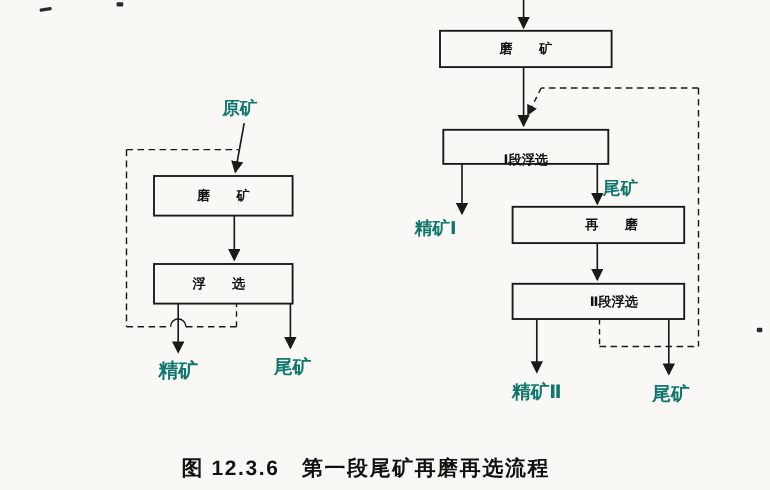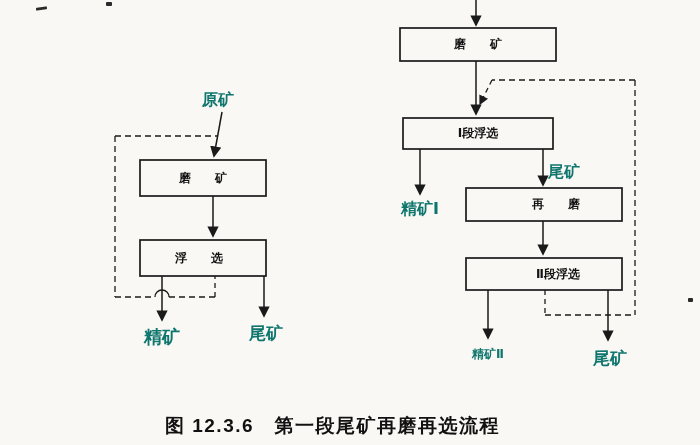--- a/index.html
+++ b/index.html
@@ -104,31 +104,31 @@
   <div class="boxlbl" style="left:140px;top:160px;width:126px;height:36px;">磨　　矿</div>
 
   <div class="boxlbl" style="left:140px;top:240px;width:118px;height:36px;">浮　　选</div>
 
   <div class="lbl freelbl" style="left:132px;top:328px;width:60px;font-size:18px;">精矿</div>
 
   <div class="lbl freelbl" style="left:236px;top:325px;width:60px;font-size:17px;">尾矿</div>
 
   <div class="boxlbl" style="left:400px;top:28px;width:156px;height:33px;">磨　　矿</div>
 
-  <div class="boxlbl" style="left:403px;top:118px;width:150px;height:31px;">Ⅰ段浮选</div>
+  <div class="boxlbl" style="left:403px;top:130px;width:150px;height:31px;">Ⅰ段浮选</div>
 
-  <div class="lbl freelbl" style="left:384px;top:200px;width:72px;">精矿Ⅰ</div>
+  <div class="lbl freelbl" style="left:360px;top:200px;width:72px;">精矿Ⅰ</div>
 
   <div class="lbl freelbl" style="left:548px;top:163px;width:44px;text-align:left;">尾矿</div>
 
   <div class="boxlbl" style="left:466px;top:188px;width:124px;height:33px;padding-left:28px;">再　　磨</div>
 
   <div class="boxlbl" style="left:466px;top:258px;width:184px;height:32px;">Ⅱ段浮选</div>
 
-  <div class="lbl freelbl" style="left:452px;top:348px;width:72px;font-size:12px;">精矿Ⅱ</div>
+  <div class="lbl freelbl" style="left:452px;top:348px;width:72px;font-size:17px;">精矿Ⅱ</div>
 
   <div class="lbl freelbl" style="left:580px;top:350px;width:60px;font-size:17px;">尾矿</div>
 
   <div class="caption">图 12.3.6　第一段尾矿再磨再选流程</div>
 
   <div class="speck" style="left:36px;top:7px;width:11px;height:3px;transform:rotate(-8deg);"></div>
   <div class="speck" style="left:106px;top:2px;width:6px;height:4px;"></div>
   <div class="speck" style="left:688px;top:298px;width:5px;height:4px;"></div>
 
 </div>

